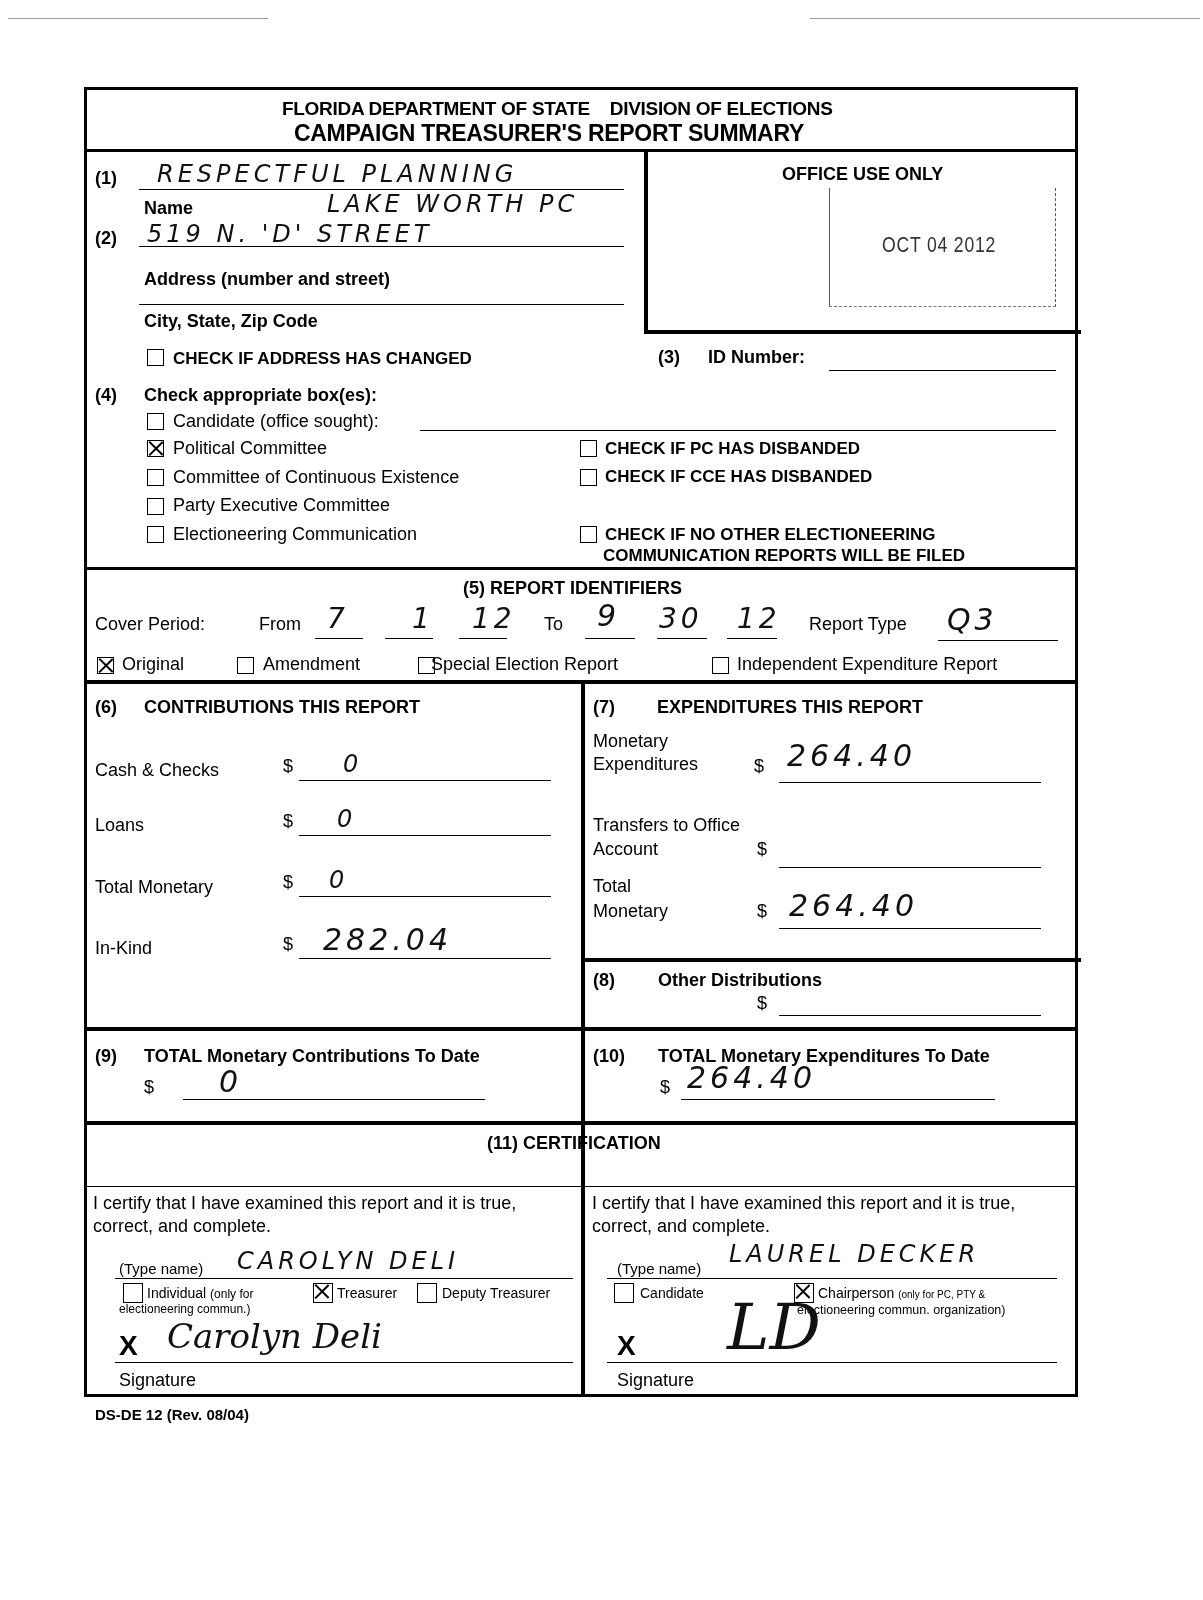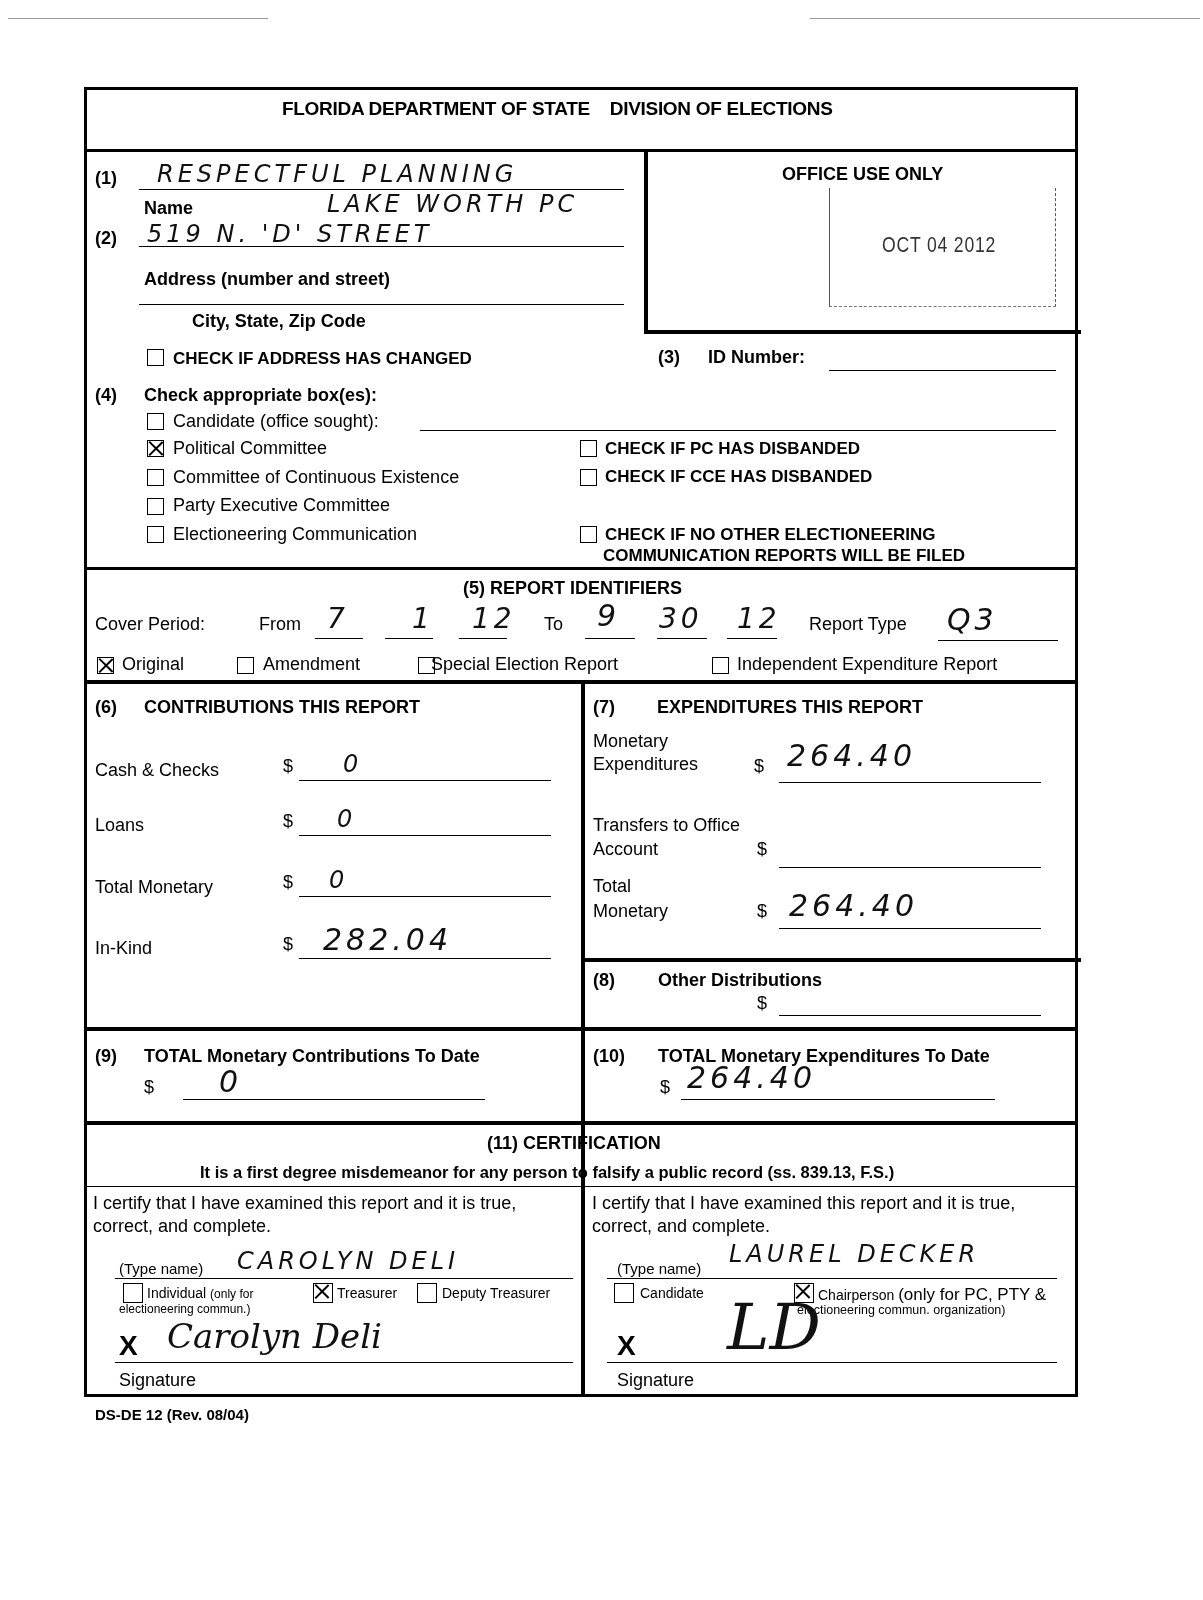--- a/index.html
+++ b/index.html
@@ -32,41 +32,42 @@
 <body>
 
 <div class="scanline" style="left:8px;width:260px;"></div>
 <div class="scanline" style="left:810px;width:390px;"></div>
 
 <div class="form">
 
   <div class="abs title1" style="left:195px;top:8px;">
     <span>FLORIDA DEPARTMENT OF STATE</span>&nbsp;&nbsp;&nbsp;&nbsp;<span>DIVISION OF ELECTIONS</span>
   </div>
+  <div class="abs title2" style="left:207px;top:30px;">CAMPAIGN TREASURER'S REPORT SUMMARY</div>
   <div class="hline" style="left:0;top:59px;width:100%;height:3px;"></div>
 
   <div class="vline" style="left:557px;top:59px;width:4px;height:183px;"></div>
   <div class="hline" style="left:557px;top:240px;width:437px;height:4px;"></div>
   <div class="abs lbl b" style="left:695px;top:74px;">OFFICE USE ONLY</div>
   <div class="stamp" style="left:742px;top:98px;width:225px;height:118px;">
     <div class="abs stamp-text" style="left:52px;top:44px;">OCT 04 2012</div>
   </div>
 
   <div class="abs lbl b" style="left:8px;top:78px;">(1)</div>
   <div class="abs hand" style="left:70px;top:70px;">RESPECTFUL PLANNING</div>
   <div class="uline" style="left:52px;top:99px;width:485px;"></div>
   <div class="abs lbl b" style="left:57px;top:108px;text-align:right;">Name</div>
   <div class="abs hand" style="left:240px;top:100px;">LAKE WORTH PC</div>
 
   <div class="abs lbl b" style="left:8px;top:138px;">(2)</div>
   <div class="abs hand" style="left:60px;top:130px;">519 N. 'D' STREET</div>
   <div class="uline" style="left:52px;top:156px;width:485px;"></div>
   <div class="abs lbl b" style="left:57px;top:179px;">Address (number and street)</div>
   <div class="uline" style="left:52px;top:214px;width:485px;"></div>
-  <div class="abs lbl b" style="left:57px;top:221px;margin-left:48px;">City, State, Zip Code</div>
+  <div class="abs lbl b" style="left:57px;top:221px;">City, State, Zip Code</div>
 
   <div class="cb" style="left:60px;top:259px;"></div>
   <div class="abs lbl b" style="left:86px;top:259px;font-size:17px;">CHECK IF ADDRESS HAS CHANGED</div>
 
   <div class="abs lbl b" style="left:571px;top:257px;">(3)</div>
   <div class="abs lbl b" style="left:621px;top:257px;">ID Number:</div>
   <div class="uline" style="left:742px;top:280px;width:227px;"></div>
 
   <div class="abs lbl b" style="left:8px;top:295px;">(4)</div>
   <div class="abs lbl b" style="left:57px;top:295px;">Check appropriate box(es):</div>
@@ -186,21 +187,20 @@
 
   <div class="abs lbl b" style="left:506px;top:956px;">(10)</div>
   <div class="abs lbl b" style="left:571px;top:956px;">TOTAL Monetary Expenditures To Date</div>
   <div class="abs lbl" style="left:573px;top:987px;">$</div>
   <div class="abs hand" style="left:600px;top:970px;font-size:30px;">264.40</div>
   <div class="uline" style="left:594px;top:1009px;width:314px;"></div>
 
   <div class="hline" style="left:0;top:1031px;width:100%;height:4px;"></div>
 
   <div class="abs lbl b" style="left:400px;top:1043px;">(11) CERTIFICATION</div>
-  <div class="abs lbl b" style="left:113px;top:1073px;font-size:16.5px;">It is a first degree misdemeanor for any person to falsify a public record (ss. 839.13, F.S.)</div>
   <div class="hline" style="left:0;top:1096px;width:100%;height:1px;"></div>
 
   <div class="abs lbl" style="left:6px;top:1103px;">I certify that I have examined this report and it is true,</div>
   <div class="abs lbl" style="left:6px;top:1126px;">correct, and complete.</div>
   <div class="abs lbl" style="left:32px;top:1170px;font-size:15px;">(Type name)</div>
   <div class="abs hand" style="left:150px;top:1157px;">CAROLYN DELI</div>
   <div class="uline" style="left:28px;top:1188px;width:458px;"></div>
 
   <div class="cb" style="left:36px;top:1193px;width:20px;height:20px;"></div>
   <div class="abs lbl" style="left:60px;top:1195px;font-size:14px;"><span>Individual</span> <span style="font-size:12px;">(only for</span></div>
@@ -218,21 +218,21 @@
   <div class="vline" style="left:494px;top:1096px;width:1px;height:210px;"></div>
   <div class="abs lbl" style="left:505px;top:1103px;">I certify that I have examined this report and it is true,</div>
   <div class="abs lbl" style="left:505px;top:1126px;">correct, and complete.</div>
   <div class="abs lbl" style="left:530px;top:1170px;font-size:15px;">(Type name)</div>
   <div class="abs hand" style="left:642px;top:1150px;">LAUREL DECKER</div>
   <div class="uline" style="left:520px;top:1188px;width:450px;"></div>
 
   <div class="cb" style="left:527px;top:1193px;width:20px;height:20px;"></div>
   <div class="abs lbl" style="left:553px;top:1195px;font-size:14px;">Candidate</div>
   <div class="cb checked" style="left:707px;top:1193px;width:20px;height:20px;"></div>
-  <div class="abs lbl" style="left:731px;top:1195px;font-size:14px;"><span>Chairperson</span> <span style="font-size:17px;">(only for PC, PTY &amp;</span></div>
+  <div class="abs lbl" style="left:731px;top:1195px;font-size:14px;"><span>Chairperson</span> <span style="font-size:10px;">(only for PC, PTY &amp;</span></div>
   <div class="abs lbl" style="left:710px;top:1213px;font-size:12.5px;">electioneering commun. organization)</div>
 
   <div class="abs xmark" style="left:530px;top:1240px;">X</div>
   <div class="abs sig" style="left:640px;top:1200px;font-size:64px;">LD</div>
   <div class="uline" style="left:520px;top:1272px;width:450px;"></div>
   <div class="abs lbl" style="left:530px;top:1280px;">Signature</div>
 </div>
 
 <div class="abs lbl b" style="left:95px;top:1406px;font-size:15px;">DS-DE 12 (Rev. 08/04)</div>
 

